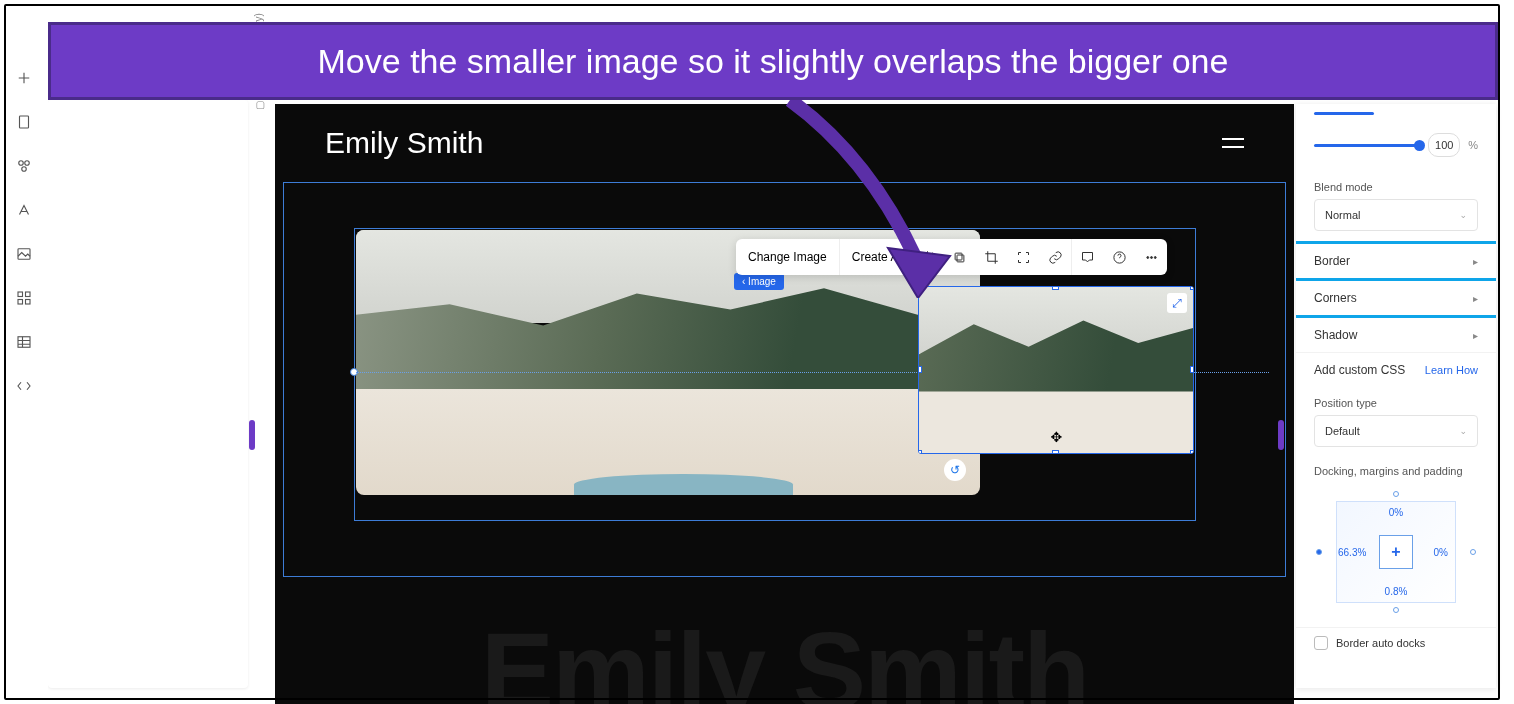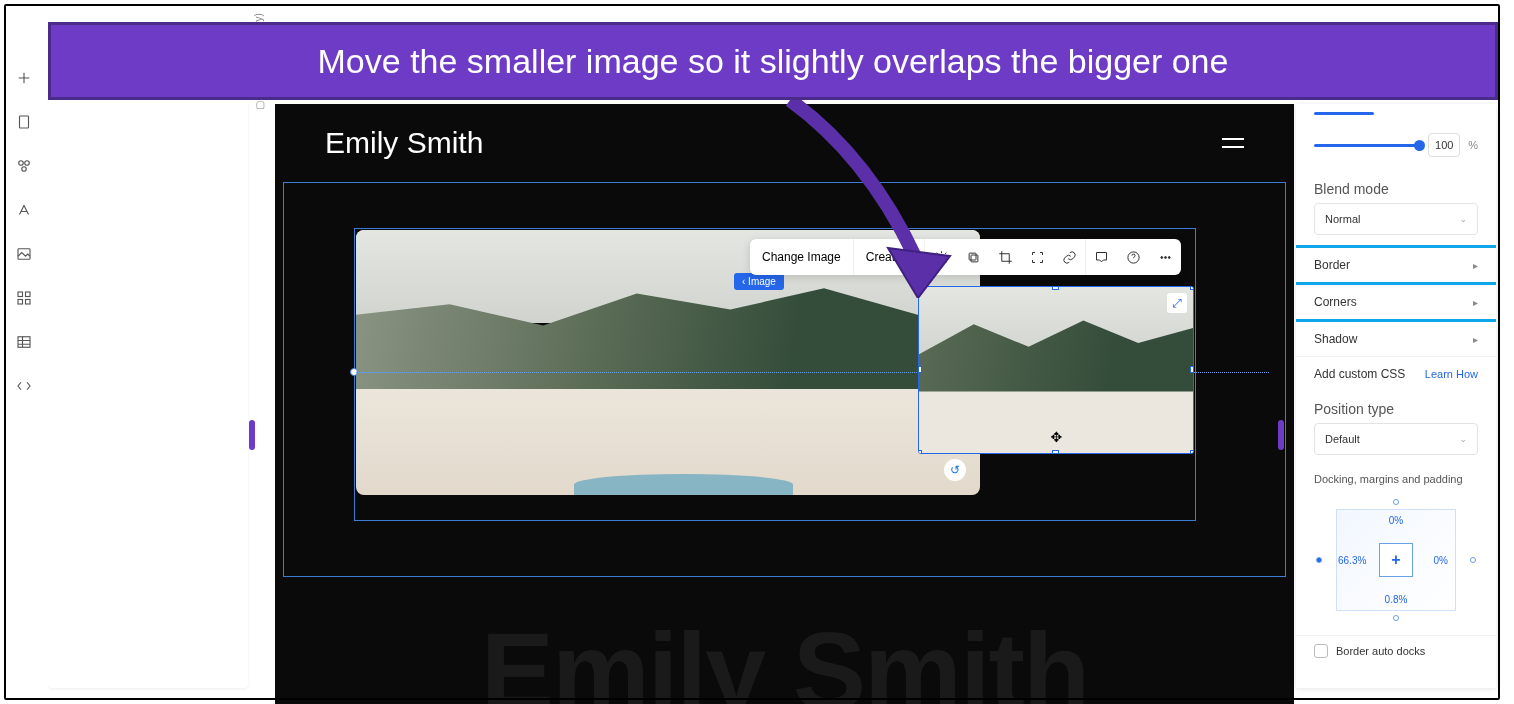--- a/index.html
+++ b/index.html
@@ -57,41 +57,41 @@
 .sh.t { top: -4px; left: 50%; margin-left: -4px; }
 .sh.b { bottom: -4px; left: 50%; margin-left: -4px; }
 .sh.l { left: -4px; top: 50%; margin-top: -4px; }
 .sh.r { right: -4px; top: 50%; margin-top: -4px; }
 .sh.tl{ top: -4px; left: -4px; }
 .sh.tr{ top: -4px; right: -4px; }
 .sh.bl{ bottom: -4px; left: -4px; }
 .sh.br{ bottom: -4px; right: -4px; }
 
 
-.float-tb { position: absolute; left: 452px; top: 56px; height: 36px; background: #fff; border-radius: 6px; display: flex; align-items: center; box-shadow: 0 2px 8px rgba(0,0,0,0.15); z-index: 45; font-size: 12px; margin-left: 14px; }
+.float-tb { position: absolute; left: 452px; top: 56px; height: 36px; background: #fff; border-radius: 6px; display: flex; align-items: center; box-shadow: 0 2px 8px rgba(0,0,0,0.15); z-index: 45; font-size: 12px; }
 .float-tb .tbtn { padding: 0 12px; height: 100%; display: flex; align-items: center; border-right: 1px solid #eee; cursor: pointer; }
 .float-tb .ticon { width: 32px; height: 100%; display: flex; align-items: center; justify-content: center; cursor: pointer; color: #333; }
 .float-tb svg { width: 15px; height: 15px; stroke: #333; fill: none; stroke-width: 1.6; }
 
 
 .big-name { position: absolute; left: 0; right: 0; bottom: -30px; text-align: center; font-size: 110px; font-weight: 600; color: #1a1a1a; letter-spacing: -2px; }
 
 
 .arrow-svg { position: absolute; left: 770px; top: 98px; width: 210px; height: 200px; z-index: 60; pointer-events: none; }
 
 
 .right-panel { position: absolute; right: 18px; top: 104px; bottom: 16px; width: 200px; background: #fff; box-shadow: 0 1px 6px rgba(0,0,0,0.1); z-index: 30; font-size: 12px; color: #333; overflow: hidden; }
 .right-panel .accent-bar { height: 3px; width: 60px; background: #2567ea; margin: 8px 0 0 18px; border-radius: 2px; }
 .slider-row { padding: 18px 18px 14px; display: flex; align-items: center; gap: 8px; }
 .slider-track { flex: 1; height: 3px; background: #2567ea; border-radius: 2px; position: relative; }
 .slider-thumb { position: absolute; right: -5px; top: -4px; width: 11px; height: 11px; border-radius: 50%; background: #2567ea; }
-.val-box { width: 32px; height: 24px; border: 1px solid #ddd; border-radius: 4px; display: flex; align-items: center; justify-content: center; font-size: 11px; }
+.val-box { width: 32px; height: 24px; border: 1px solid #ddd; border-radius: 10px; display: flex; align-items: center; justify-content: center; font-size: 11px; }
 .pct { color: #888; font-size: 11px; }
 .field-block { padding: 10px 18px; }
-.field-label { font-size: 14px; color: #555; margin-bottom: 6px; }
+.field-label { font-size: 11px; color: #555; margin-bottom: 6px; }
 .select-box { height: 30px; border: 1px solid #e3e3e3; border-radius: 4px; display: flex; align-items: center; justify-content: space-between; padding: 15px 10px; font-size: 11px; cursor: pointer; }
 .select-box .chev { color: #aaa; font-size: 9px; }
 .row-item { padding: 10px 18px; display: flex; align-items: center; justify-content: space-between; cursor: pointer; border-top: 3px solid #0ea5e9; }
 .row-item .arr { color: #888; font-size: 10px; }
 .row-css { padding: 10px 18px; display: flex; justify-content: space-between; align-items: center; border-top: 1px solid #f2f2f2; }
 .learn-link { color: #2567ea; font-size: 11px; }
 .section-hd { padding: 12px 18px; font-weight: 600; border-top: 1px solid #f2f2f2; display: flex; justify-content: space-between; align-items: center; }
 .dock-label { padding: 8px 18px 4px; font-size: 11px; color: #555; }
 .dock-diagram { position: relative; width: 164px; height: 130px; margin: 6px auto 10px; }
 .dock-outer { position: absolute; inset: 14px 22px; border: 1px solid #cfe0fb; background: linear-gradient(135deg, #f2f7ff, #fff); }

